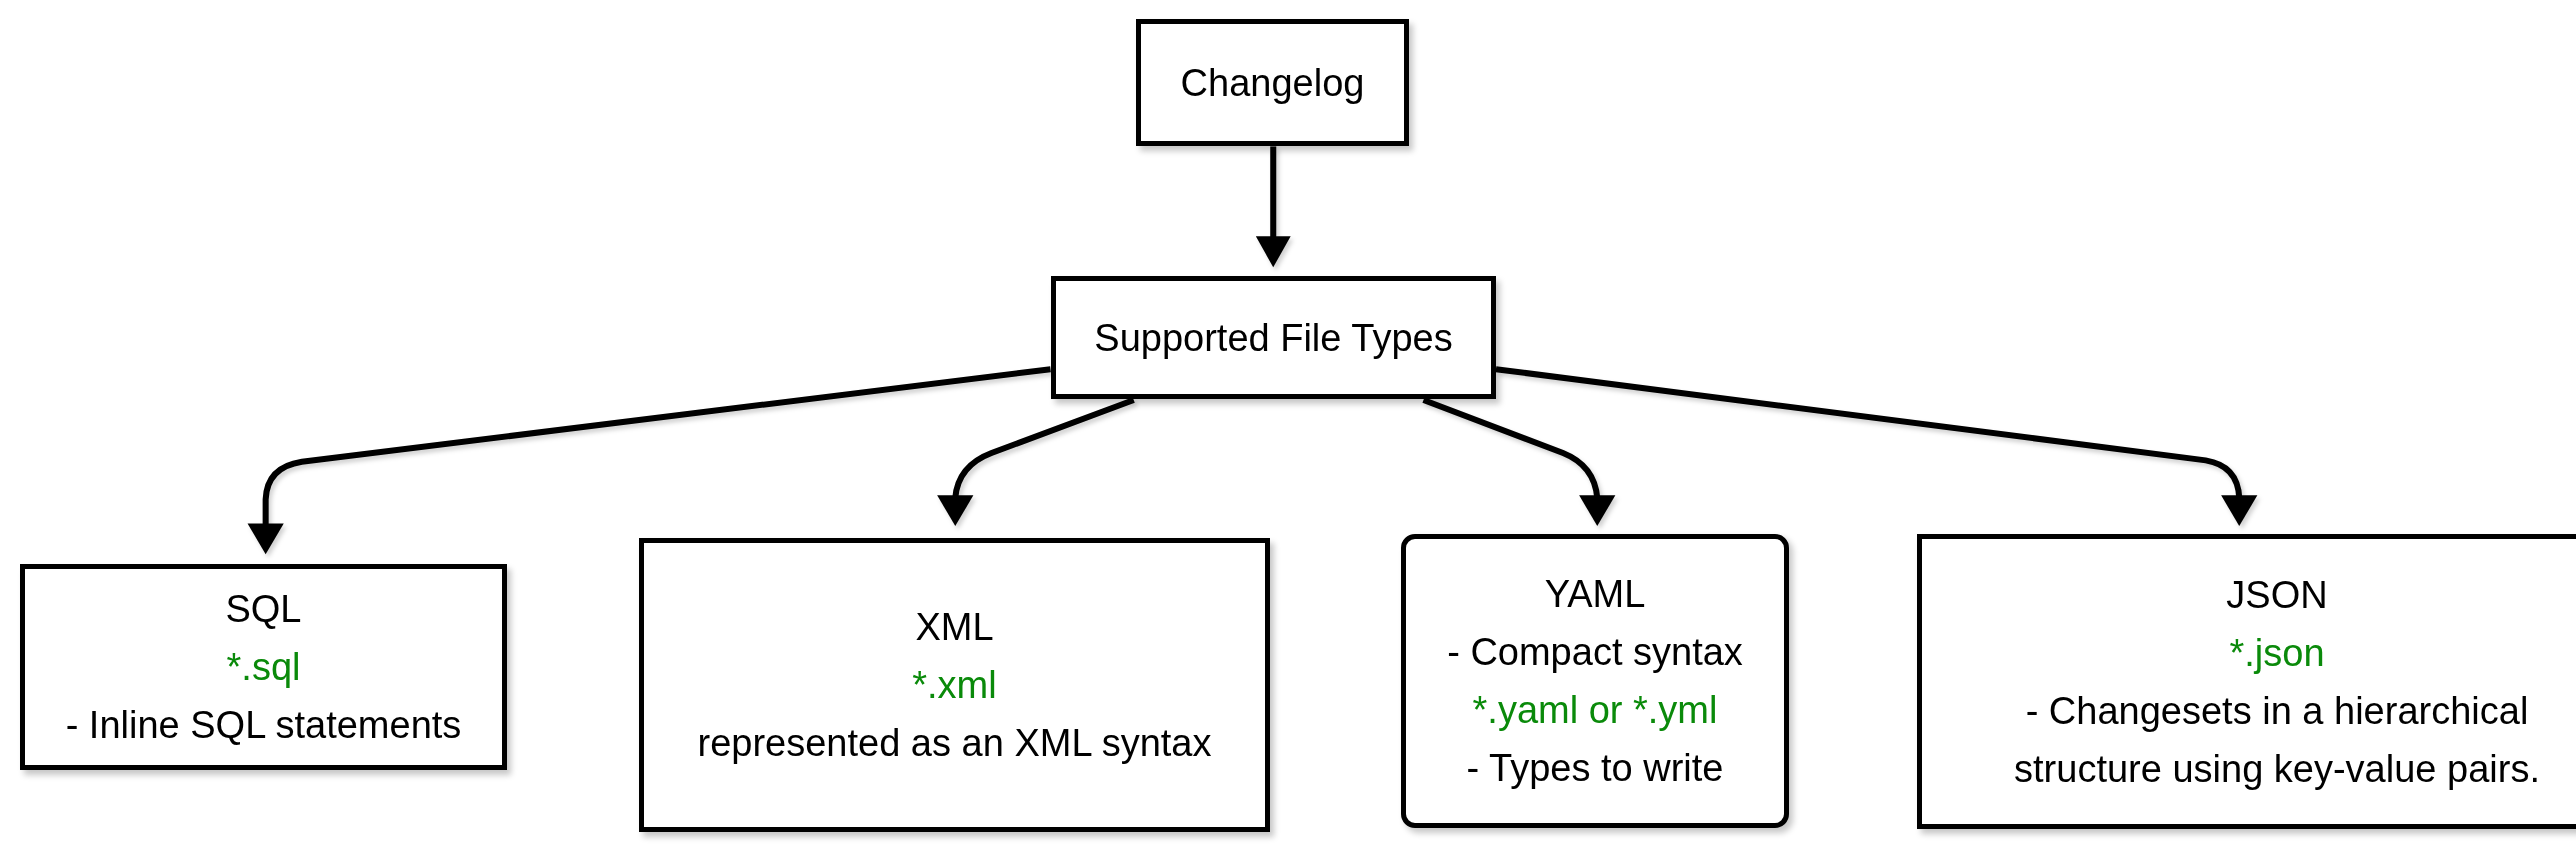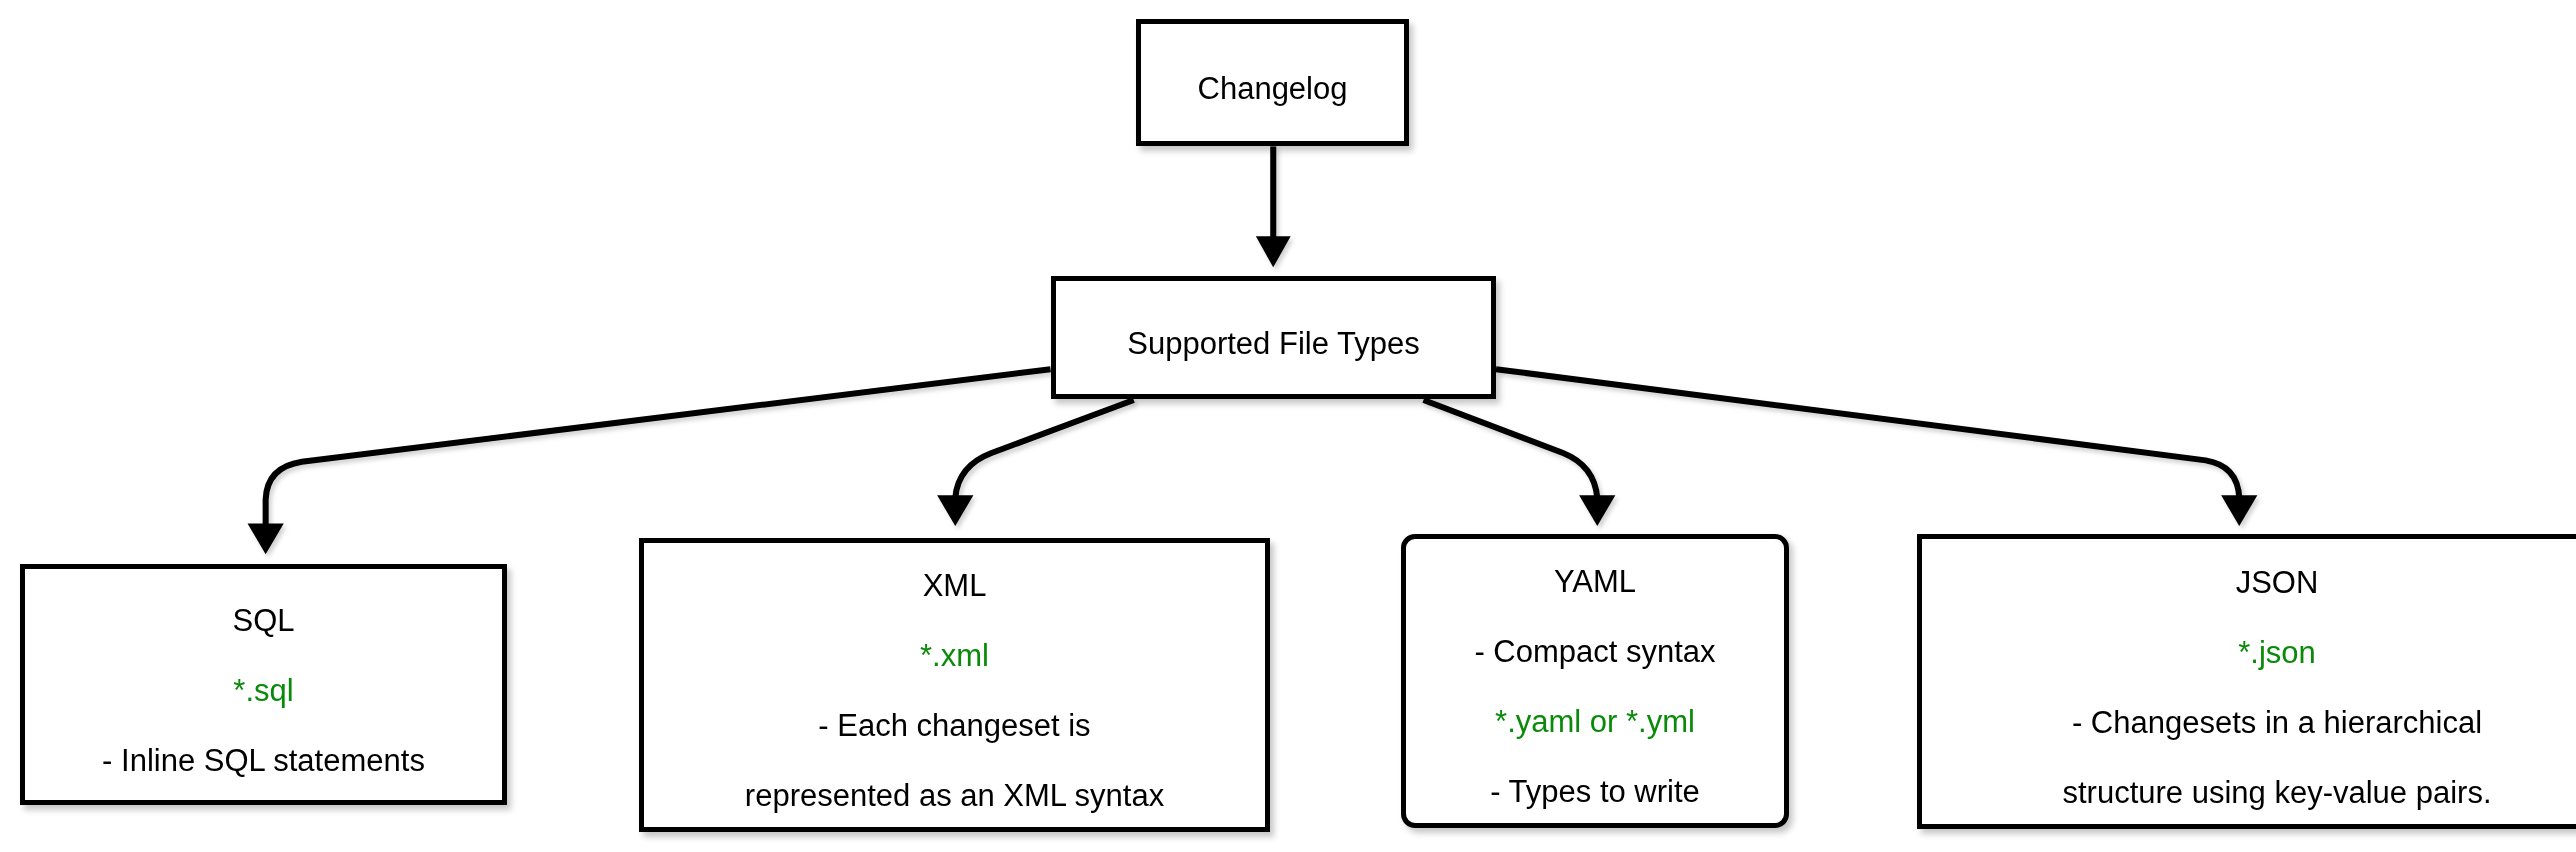--- a/index.html
+++ b/index.html
@@ -22,34 +22,33 @@
     background: #ffffff;
     border: 5.4px solid #000000;
     box-shadow: 4px 4.7px 6px rgba(0, 0, 0, 0.22);
     display: flex;
     flex-direction: column;
     align-items: center;
     justify-content: center;
     text-align: center;
   }
   .box .line {
-    font-size: 31px;
+    font-size: 38px;
     line-height: 58px;
     white-space: nowrap;
-    margin-top: 12px;
   }
   .box .ext {
     color: #0a8a0a;
   }
   
   .box.changelog { left: 1136px; top: 19px;  width: 273px; height: 127px; }
   
   .box.hub       { left: 1051px; top: 276px; width: 445px; height: 123px; }
   
-  .box.sql       { left: 20px;   top: 564px; width: 487px; height: 241px; }
+  .box.sql       { left: 20px;   top: 564px; width: 487px; height: 206px; }
   .box.xml       { left: 639px;  top: 538px; width: 631px; height: 294px; }
   .box.yaml      { left: 1401px; top: 534px; width: 388px; height: 294px; border-radius: 14px; }
   .box.json      { left: 1917px; top: 534px; width: 720px; height: 295px; }
 
   svg.edges {
     position: absolute;
     left: 0;
     top: 0;
     width: 2576px;
     height: 853px;
@@ -108,21 +107,20 @@
 
   <div class="box sql">
     <div class="line">SQL</div>
     <div class="line ext">*.sql</div>
     <div class="line">- Inline SQL statements</div>
   </div>
 
   <div class="box xml">
     <div class="line">XML</div>
     <div class="line ext">*.xml</div>
-    <div class="line">- Each changeset is</div>
     <div class="line">represented as an XML syntax</div>
   </div>
 
   <div class="box yaml">
     <div class="line">YAML</div>
     <div class="line">- Compact syntax</div>
     <div class="line ext">*.yaml or *.yml</div>
     <div class="line">- Types to write</div>
   </div>
 

